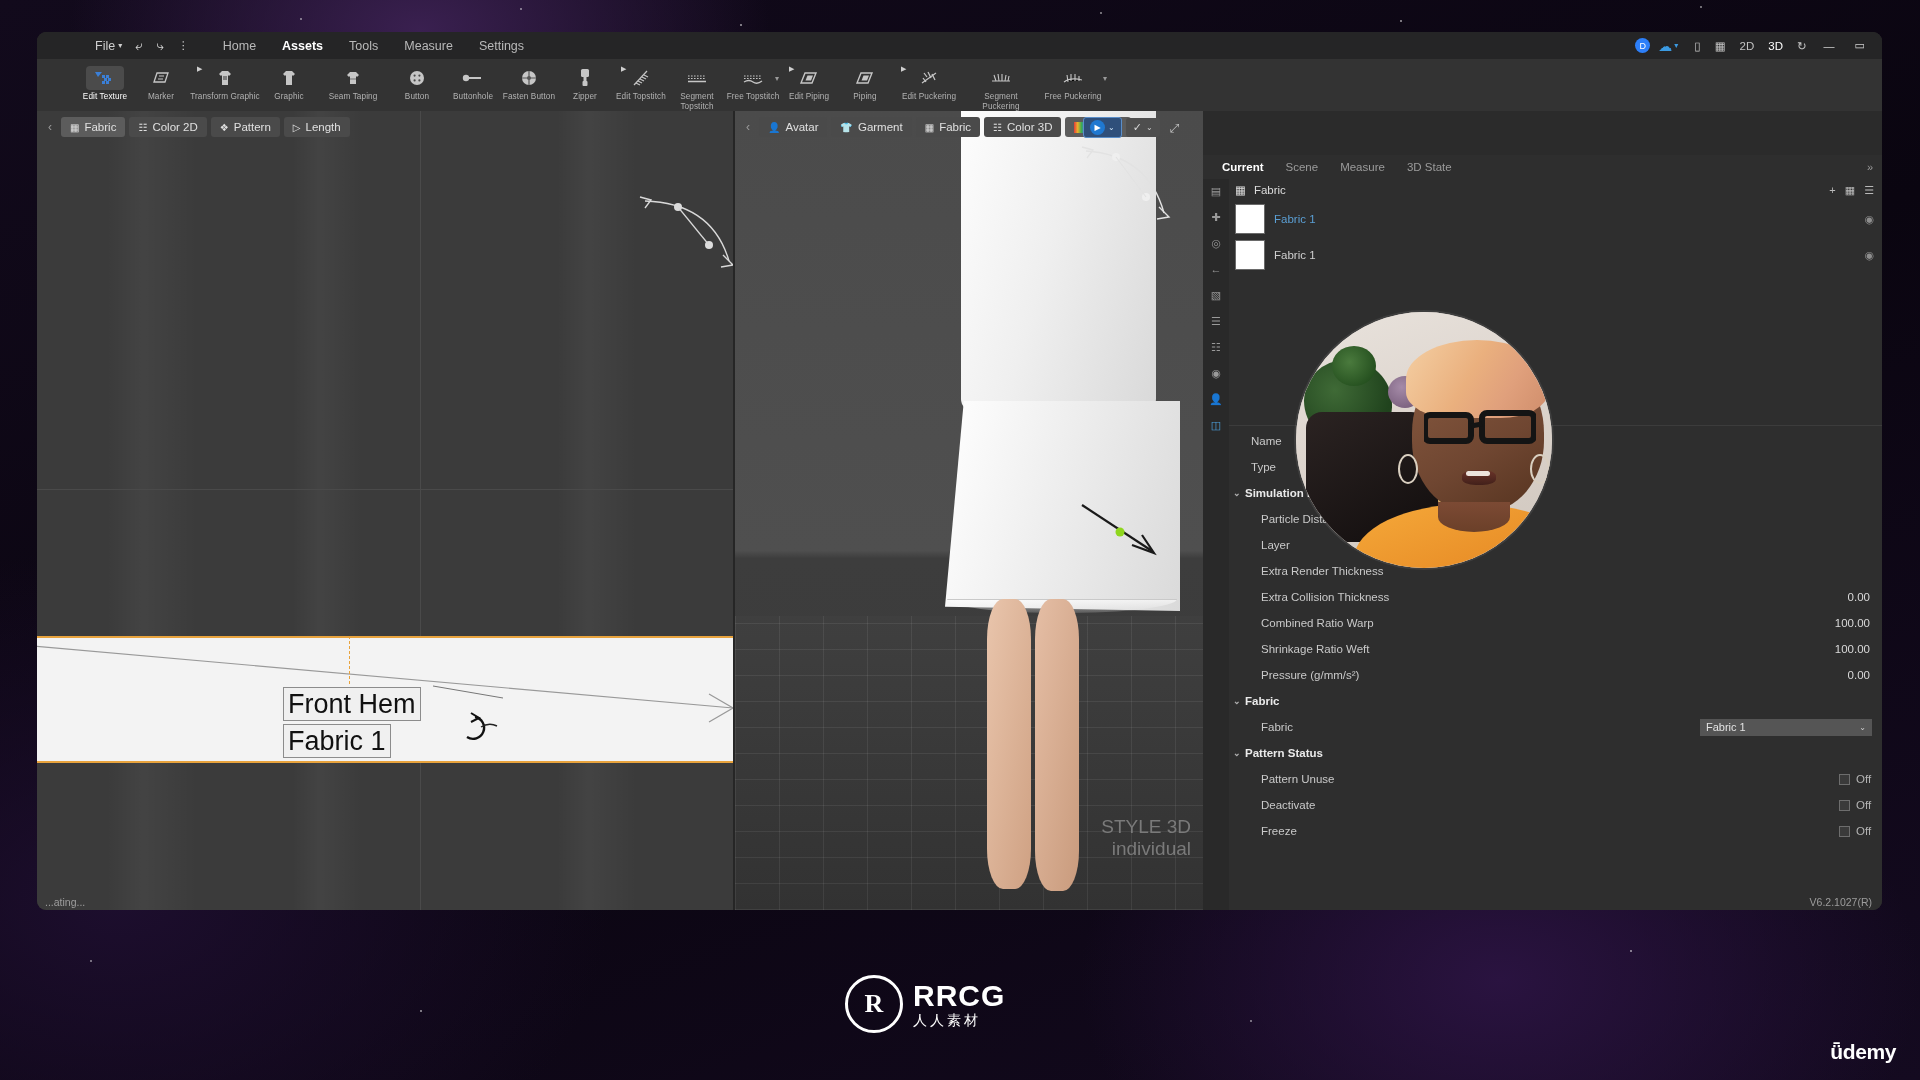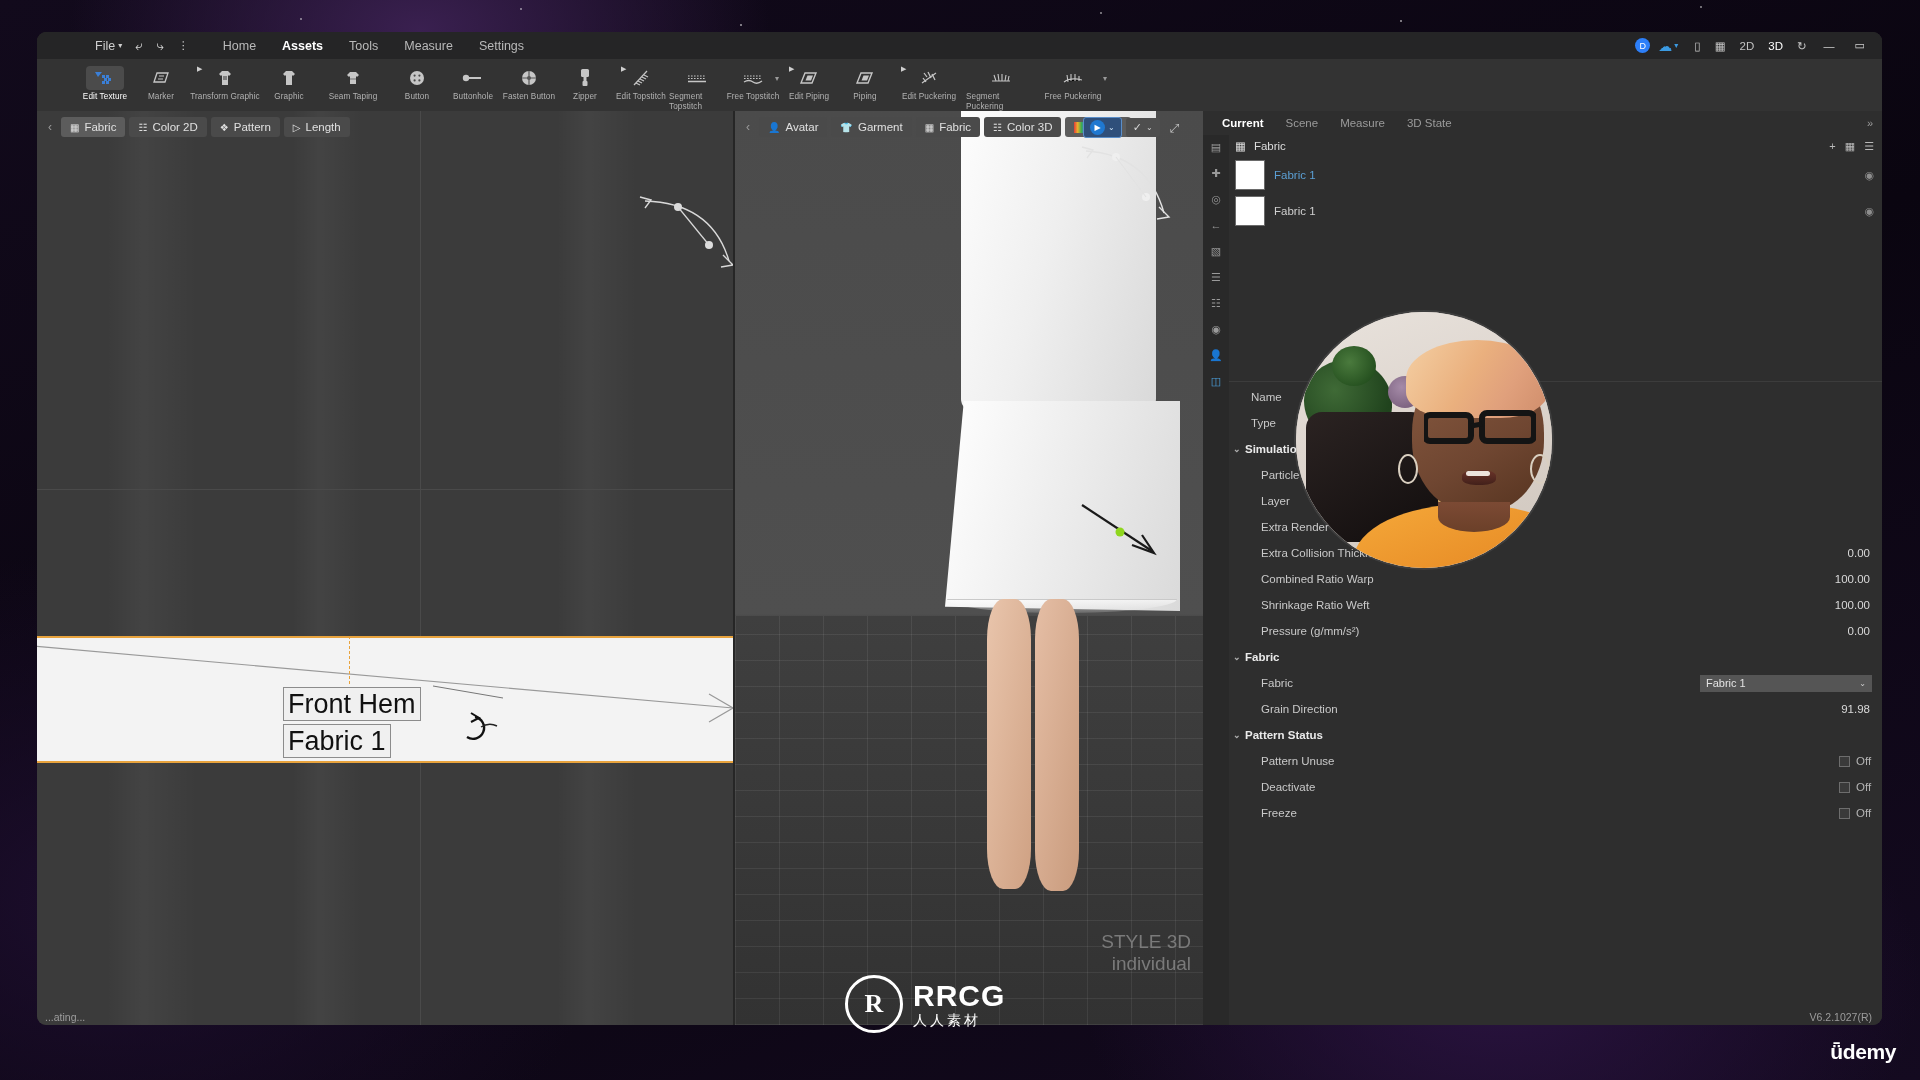--- a/index.html
+++ b/index.html
@@ -18,21 +18,21 @@
       radial-gradient(ellipse 600px 400px at 1500px 980px, #2a1340 0%, rgba(20,8,30,0) 70%),
       radial-gradient(ellipse 700px 500px at 120px 900px, #1d0e2e 0%, rgba(12,6,20,0) 70%),
       linear-gradient(160deg, #120a1c 0%, #0a0510 50%, #140a20 100%);
   }
   .star { position:absolute; background:#fff; border-radius:50%; opacity:.55; }
 
   
   #app {
     position: absolute;
     left: 37px; top: 32px;
-    width: 1845px; height: 993px;
+    width: 1845px; height: 878px;
     background: #2b2b2b;
     border-radius: 9px;
     overflow: hidden;
     color: #d8d8d8;
   }
 
   
   #titlebar {
     position: relative;
     height: 27px;
@@ -79,21 +79,21 @@
     padding-top: 4px; position:relative;
   }
   .rb-item.wide { width: 72px; min-width:72px; }
   .rb-item.active .rb-ico-box { background:#4b4b4b; border-radius:4px; }
   .rb-ico-box {
     width: 38px; height: 24px;
     display:flex; align-items:center; justify-content:center;
     margin-bottom: 2px;
   }
   .rb-label {
-    font-size: 8.2px; color:#b2b2b2; line-height:9.5px;
+    font-size: 8.2px; color:#b2b2b2; text-align:center; line-height:9.5px;
     max-width: 70px; letter-spacing: .1px;
   }
   .rb-item.active .rb-label { color:#ffffff; }
   .rb-caret { position:absolute; right:2px; top:12px; font-size:8px; color:#9a9a9a;}
   .rb-flag { position:absolute; left:8px; top:3px; font-size:7px; color:#cfcfcf;}
 
   
   #main { position:absolute; top:79px; left:0; right:0; bottom:0; display:flex; }
 
   
@@ -164,21 +164,21 @@
   .dress { position:absolute; background:#f2f2f2; }
   #style3d {
     position:absolute; right:12px; bottom: 50px;
     text-align:right; color:#7a7a7a; font-size:19px; line-height:22px;
     font-family:"Liberation Sans", sans-serif;
   }
   #gizmo3d { position:absolute; left:345px; top:30px; width:100px; height:90px; }
   #arrow3d { position:absolute; left:345px; top:390px; width:90px; height:60px; }
 
   
-  #panelRight { flex:1; background:#2e2e2e; position:relative; display:flex; flex-direction:column; }
+  #panelRight { flex:1; background:#2e2e2e; position:relative; display:flex; flex-direction:column;margin-top:44px; }
   #pr-tabs {
     height: 24px; display:flex; align-items:center; gap:0; padding-left:8px;
     font-size:11.5px; background:#2e2e2e; position:relative;
   }
   .pr-tab { padding: 3px 11px; color:#9b9b9b; }
   .pr-tab.sel { color:#ffffff; font-weight:bold; }
   #pr-tabs .ovf { position:absolute; right:8px; color:#9b9b9b; font-size:11px; letter-spacing:1px;}
 
   #pr-body { display:flex; flex:1; min-height:0; }
   #pr-rail {
@@ -775,24 +775,20 @@
 
             <div class="prow sub">
               <span class="lbl">Fabric</span>
               <span class="combo">
                 <span class="cv">Fabric 1</span>
                 <span class="cc">⌄</span>
               </span>
             </div>
 
 
-            <div class="prow sub">
-              <span class="lbl">Grain Direction</span>
-              <span class="val">91.98</span>
-            </div>
 
             <div class="prow group">
               <span class="caret">⌄</span>
               <span class="lbl">Pattern Status</span>
             </div>
 
             <div class="prow sub">
               <span class="lbl">Pattern Unuse</span>
               <span class="chk"></span>
               <span class="chk-lbl">Off</span>

